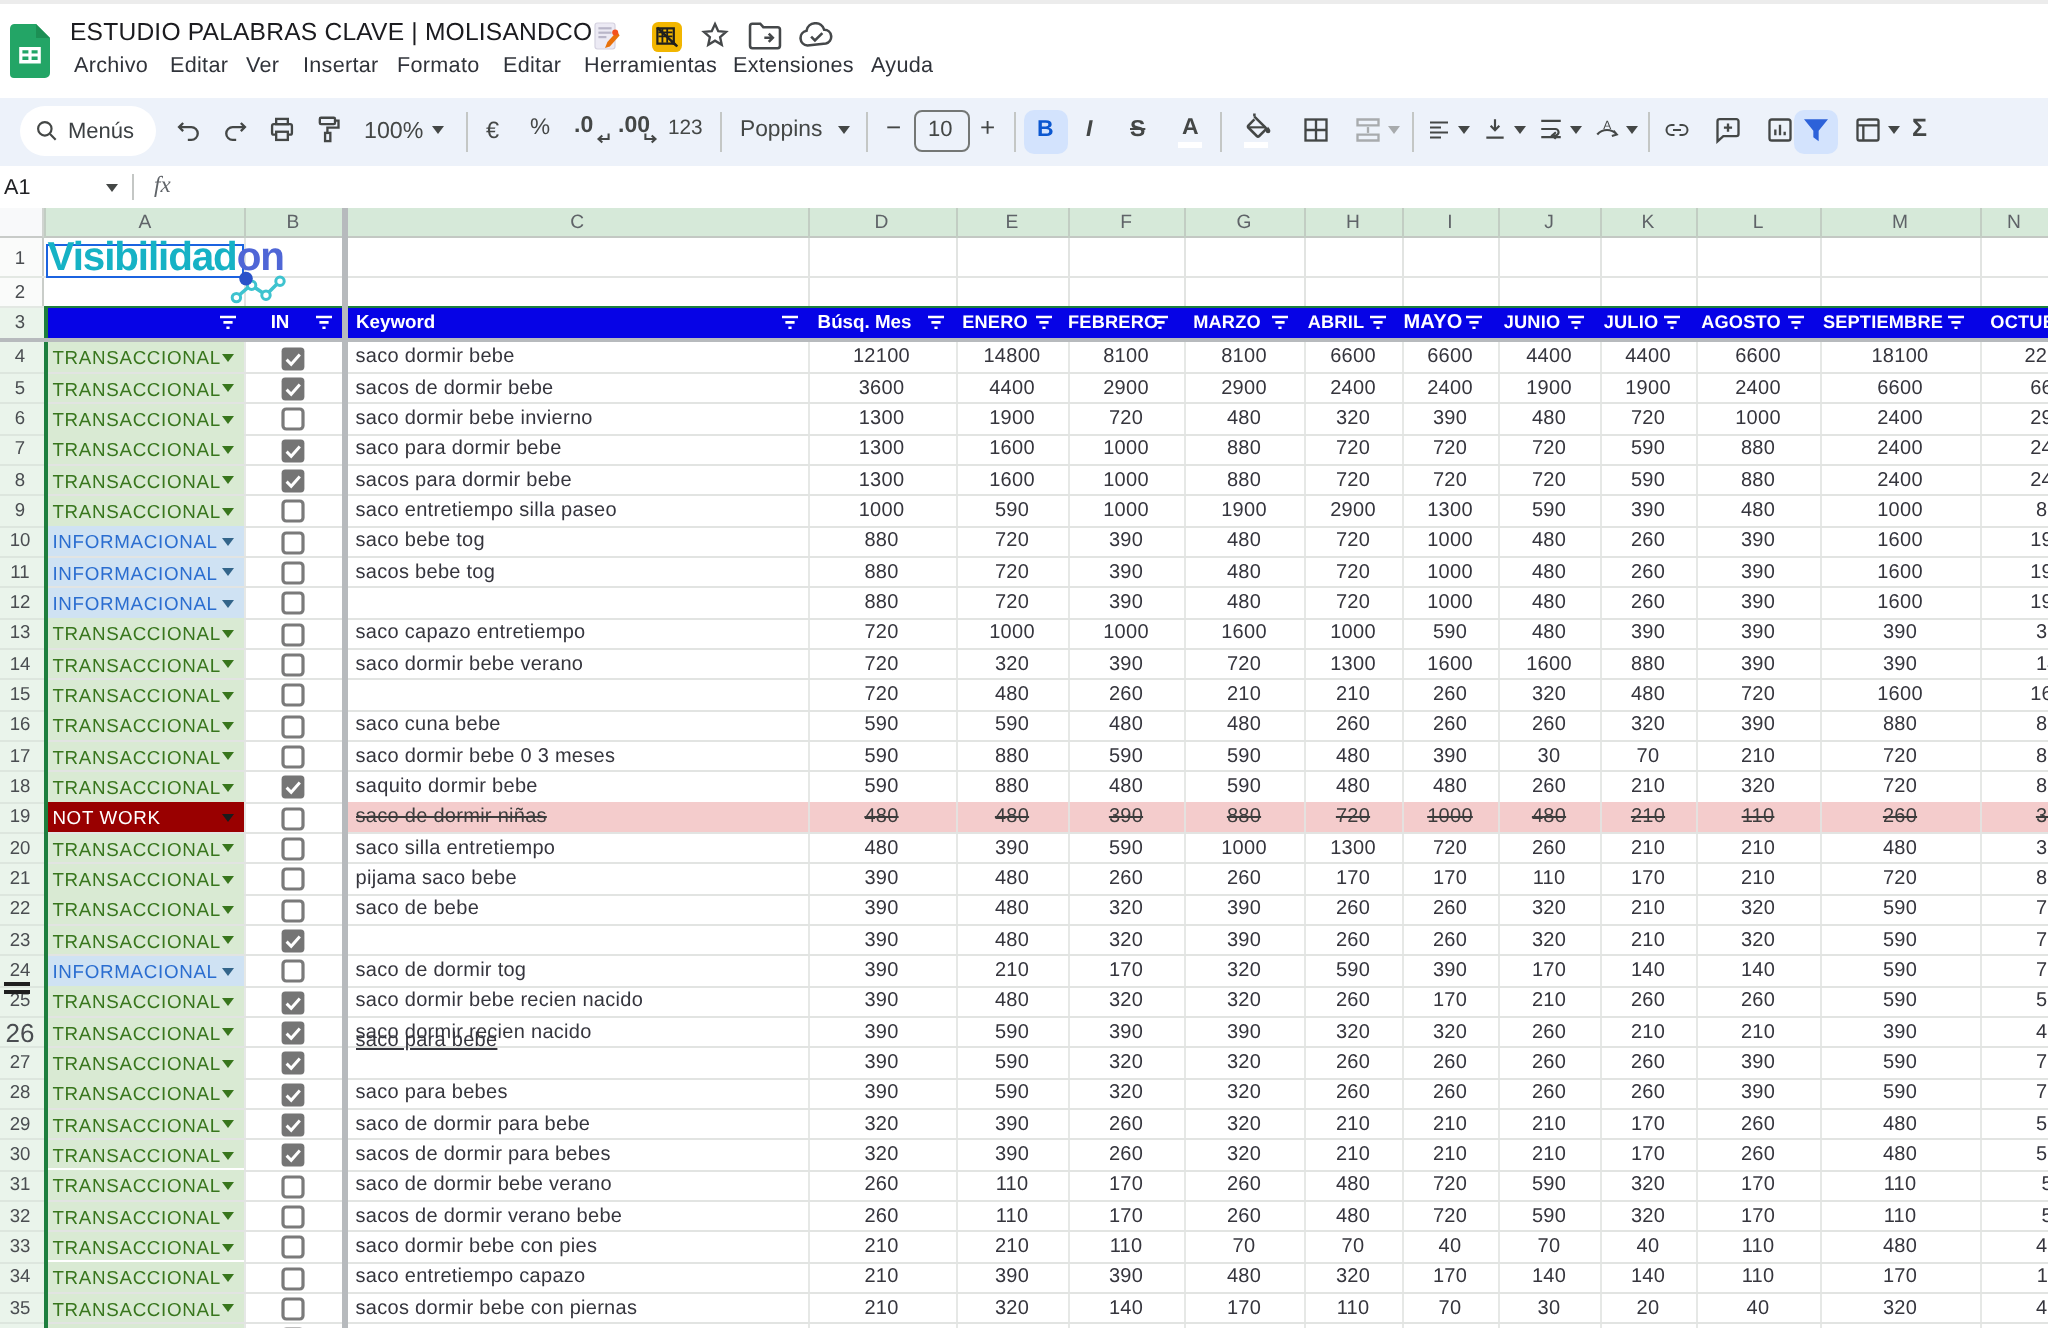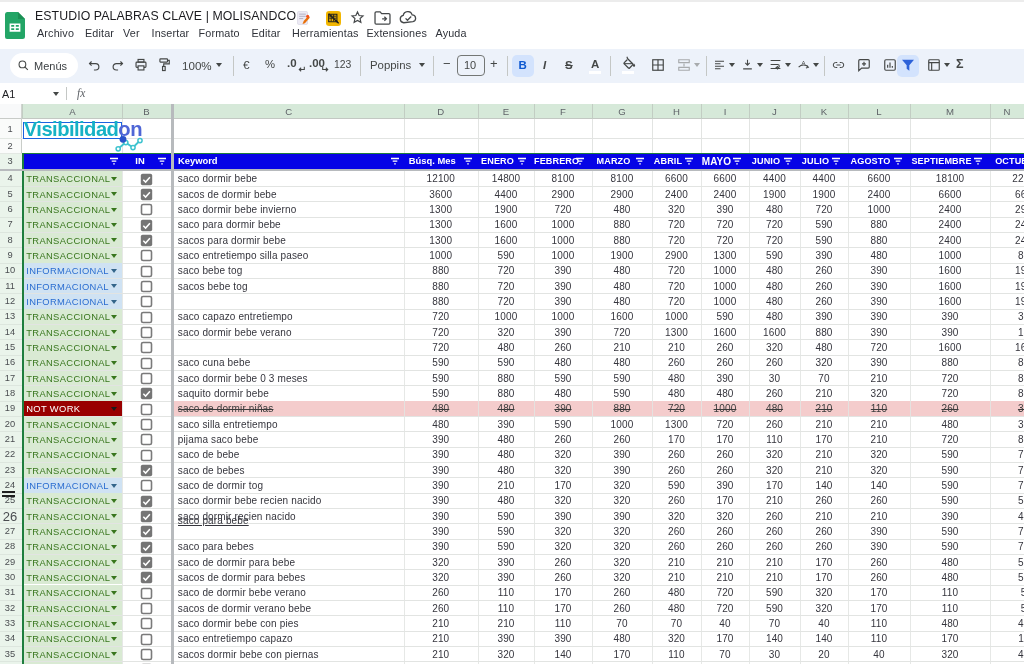--- a/index.html
+++ b/index.html
@@ -687,21 +687,20 @@
 <div class="abs" style="left:0;top:462.66999999999996px;width:20px;height:15.33px;font-size:9.3px;color:#4a4d51;text-align:center;line-height:15.33px;">23</div>
 <div class="abs" style="left:0;top:477.19999999999993px;width:22.4px;height:0.8px;background:#dde6de;"></div>
 <div class="abs" style="left:23.6px;top:477.19999999999993px;width:1000.4px;height:0.8px;background:#e2e4e2;"></div>
 <div class="cell" style="left:23.6px;top:462.66999999999996px;width:98.4px;height:14.53px;background:#d9ead3;line-height:15.33px;font-size:9.4px;font-weight:400;color:#38761d;letter-spacing:.35px;padding-left:2.6px;box-sizing:border-box;">TRANSACCIONAL</div>
 <div class="abs" style="left:110.5px;top:468.36999999999995px;width:0;height:0;border-left:3.5px solid transparent;border-right:3.5px solid transparent;border-top:4.2px solid #38761d;"></div>
 <svg class="abs" style="left:139.6px;top:463.935px" width="13" height="13" viewBox="0 0 13 13">
       <rect x="0.8" y="0.8" width="11.4" height="11.4" rx="1.8" fill="#757575"></rect>
       <path d="M3.3 6.8 l2.3 2.3 4.3-4.8" fill="none" stroke="#fff" stroke-width="1.5"></path>
     </svg>
 <div class="cell ct" style="left:173.8px;top:462.66999999999996px;width:850.2px;height:14.53px;"></div>
-<div class="cell ct" style="left:177.8px;top:462.66999999999996px;width:225.7px;height:15.33px;line-height:15.33px;">saco de bebes</div>
 <div class="cell ct num" style="left:403.5px;top:462.66999999999996px;width:74.5px;height:15.33px;line-height:15.33px;">390</div>
 <div class="cell ct num" style="left:478.0px;top:462.66999999999996px;width:56.0px;height:15.33px;line-height:15.33px;">480</div>
 <div class="cell ct num" style="left:534.0px;top:462.66999999999996px;width:58.0px;height:15.33px;line-height:15.33px;">320</div>
 <div class="cell ct num" style="left:592.0px;top:462.66999999999996px;width:60.0px;height:15.33px;line-height:15.33px;">390</div>
 <div class="cell ct num" style="left:652.0px;top:462.66999999999996px;width:49.0px;height:15.33px;line-height:15.33px;">260</div>
 <div class="cell ct num" style="left:701.0px;top:462.66999999999996px;width:48.0px;height:15.33px;line-height:15.33px;">260</div>
 <div class="cell ct num" style="left:749.0px;top:462.66999999999996px;width:51.0px;height:15.33px;line-height:15.33px;">320</div>
 <div class="cell ct num" style="left:800.0px;top:462.66999999999996px;width:48.0px;height:15.33px;line-height:15.33px;">210</div>
 <div class="cell ct num" style="left:848.0px;top:462.66999999999996px;width:62.0px;height:15.33px;line-height:15.33px;">320</div>
 <div class="cell ct num" style="left:910.0px;top:462.66999999999996px;width:80.0px;height:15.33px;line-height:15.33px;">590</div>

